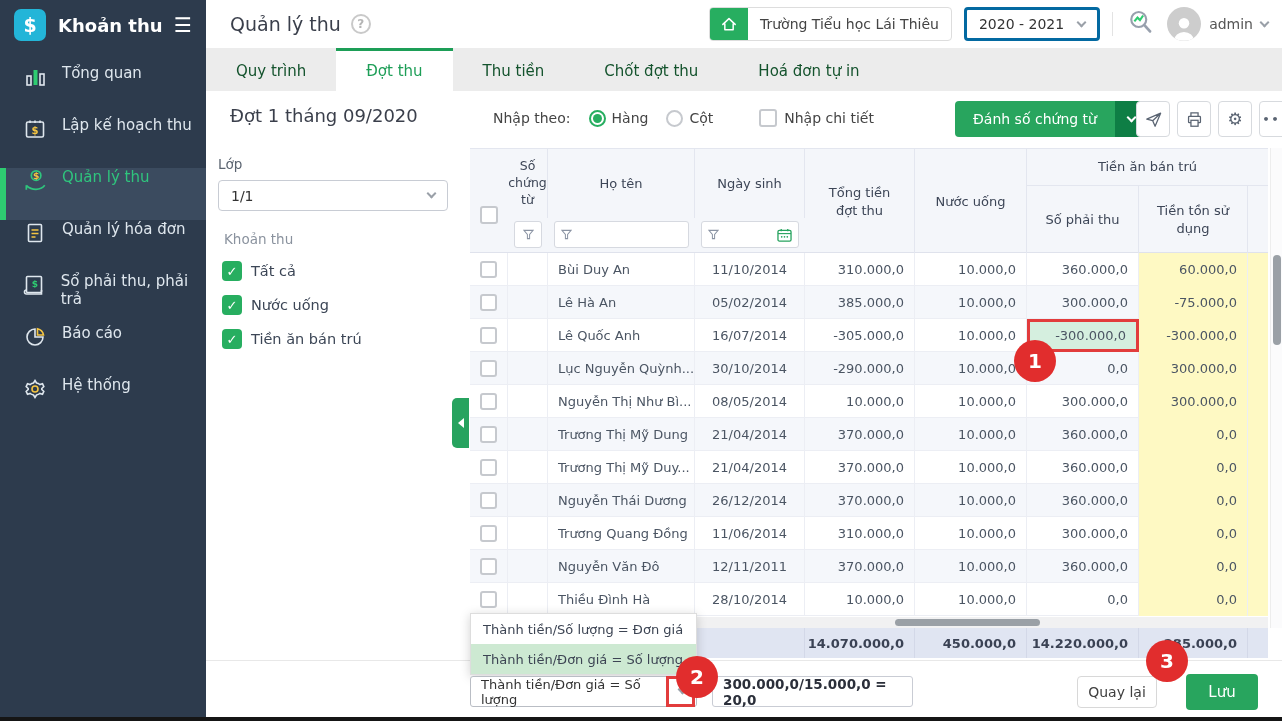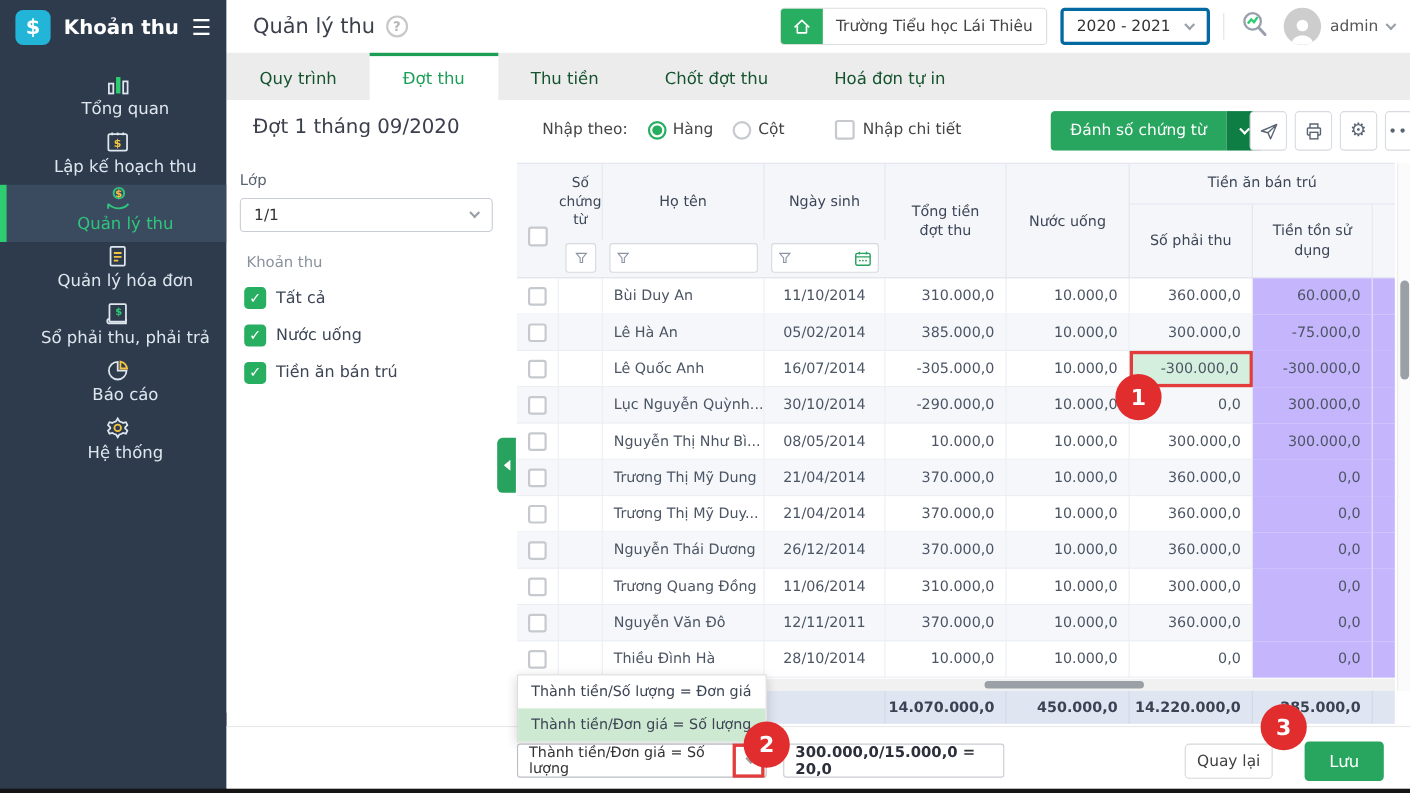--- a/index.html
+++ b/index.html
@@ -7,21 +7,21 @@
   body { font-family:"DejaVu Sans","Liberation Sans",sans-serif; }
   #app { position:relative; width:1282px; height:721px; overflow:hidden; background:#fff; }
 
   
   .sidebar { position:absolute; left:0; top:0; width:206px; height:721px; background:#2d3b4d; color:#e6ebf1; }
   .side-head { display:flex; align-items:center; height:50px; padding:0 14px; }
   .logo { width:32px; height:32px; border-radius:7px; background:#23b5d8; color:#fff; font-weight:bold; font-size:19px; display:flex; align-items:center; justify-content:center; }
   .app-title { font-size:18px; font-weight:bold; color:#fff; margin-left:12px; flex:1; }
   .burger { font-size:20px; color:#fff; cursor:pointer; }
   .side-menu { margin-top:14px; }
-  .side-item { display:flex; align-items:center; height:52px; padding-left:16px; border-left:6px solid transparent; cursor:pointer; color:#dfe7ee;flex-direction:column; }
+  .side-item { display:flex; align-items:flex-start; height:52px; padding-left:16px; border-left:6px solid transparent; cursor:pointer; color:#dfe7ee; }
   .side-item .s-icon { width:26px; height:26px; margin-right:14px; display:flex; align-items:center; justify-content:center; }
   .side-item .s-label { font-size:15px; }
   .side-item.active { background:#3b4b5f; border-left-color:#2ecc71; color:#2fc57d; }
   .side-item svg { stroke:currentColor; fill:none; stroke-width:1.6; }
 
   
   .topbar { position:absolute; left:206px; top:0; width:1076px; height:48px; background:#fff; display:flex; align-items:center; }
   .page-title { font-size:19px; color:#3a3f4b; margin-left:24px; font-weight:500; }
   .help-dot { width:20px; height:20px; border:2px solid #c9c9c9; border-radius:50%; color:#b5b5b5; font-size:12px; display:flex; align-items:center; justify-content:center; margin-left:10px; font-weight:bold; }
   .top-right { position:absolute; right:14px; top:7px; display:flex; align-items:center; gap:12px; }
@@ -79,21 +79,21 @@
   .filter-box { position:absolute; height:27px; border:1px solid #d6d9e0; border-radius:3px; background:#fff; display:flex; align-items:center; padding:0 6px; }
   .funnel { flex:none; }
   .thead .cb { position:absolute; left:10px; top:57px; }
   .tbody { position:absolute; left:0; top:105px; width:798px; }
   .row { height:33px; border-bottom:1px solid #eceef4; }
   .row.alt { background:#f5f7fb; }
   .cell { display:flex; align-items:center; border-right:1px solid #eceef4; height:33px; overflow:hidden; white-space:nowrap; }
   .cell.name { padding-left:10px; }
   .cell.ctr { justify-content:center; }
   .cell.num { justify-content:flex-end; padding-right:10px; }
-  .cell.grayed { background:#c4b5fd; }
+  .cell.grayed { background:#fef9c3; }
   .row .cb { width:17px; height:17px; margin:0 auto; }
   .hl-cell { background:#d5efdf !important; border:3px solid #e23c3c !important; }
   .hscroll { position:absolute; left:0; top:469px; width:798px; height:11px; background:#f1f1f2; }
   .hscroll .thumb { position:absolute; left:425px; top:2px; width:145px; height:7px; background:#9aa0a6; border-radius:4px; }
   .tsummary { position:absolute; left:0; top:480px; width:798px; height:30px; background:#e0e5f2; font-weight:bold; color:#3a4254; }
   .tsummary .cell { border-right:1px solid #d3d8e8; height:30px; }
   .vscroll { position:absolute; left:1270px; top:148px; width:12px; height:480px; background:#fbfbfc; border-left:1px solid #ededed; }
   .vscroll .thumb { position:absolute; left:2px; top:107px; width:8px; height:90px; background:#9aa0a6; border-radius:4px; }
 
   

